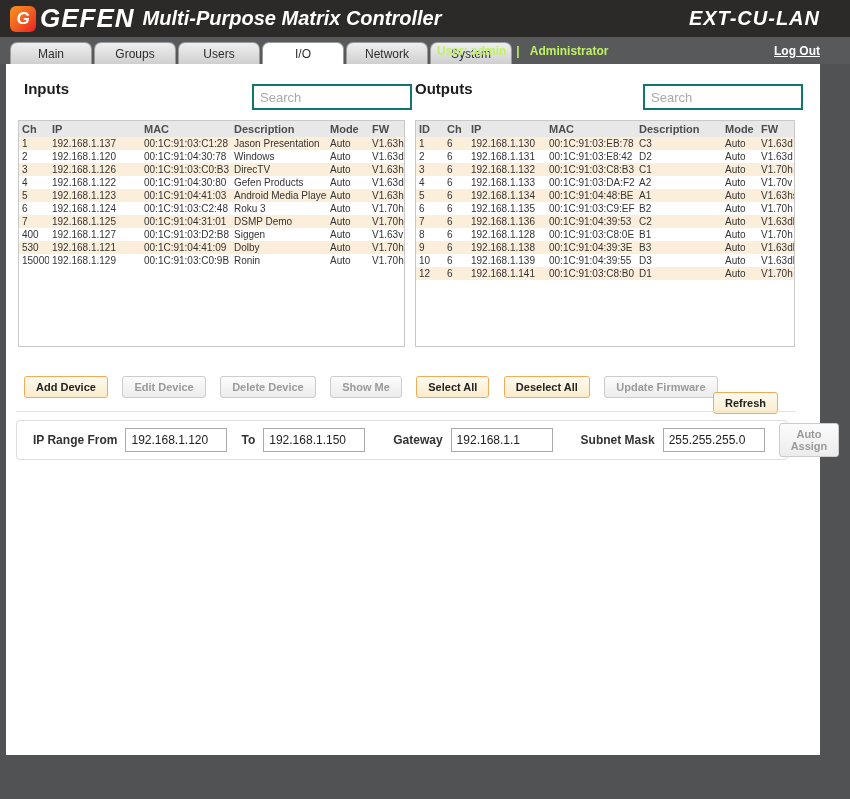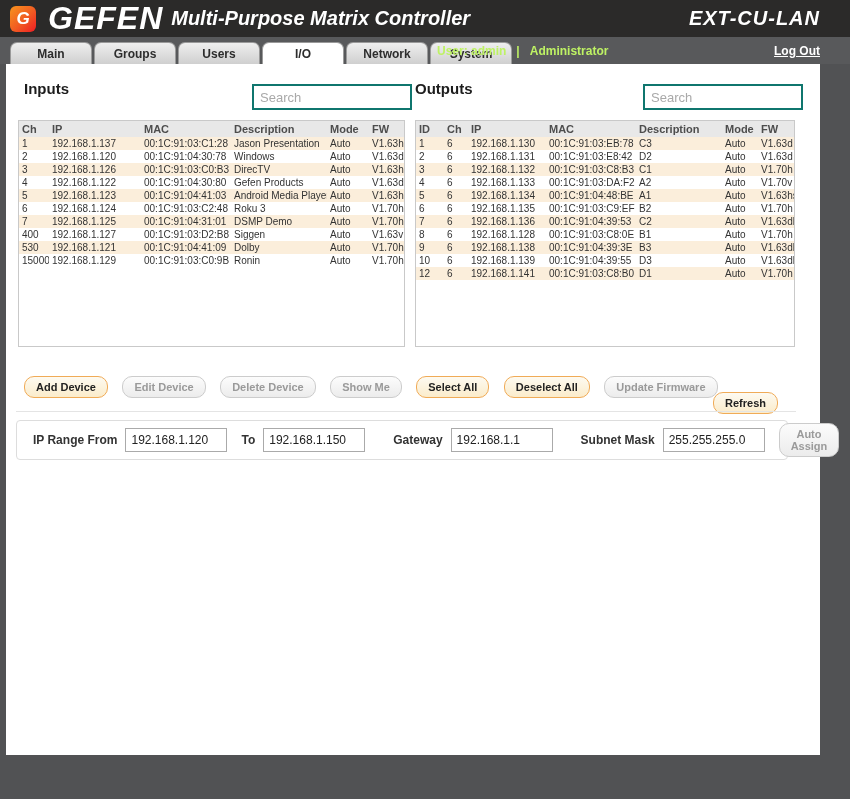--- a/index.html
+++ b/index.html
@@ -6,28 +6,28 @@
   .page{position:relative;width:850px;height:799px;background:#515254;overflow:hidden;
         font-family:"Liberation Sans",sans-serif;-webkit-font-smoothing:antialiased;}
 
   
   .topbar{position:absolute;left:0;top:0;width:850px;height:37px;background:#2b2a29;
           display:flex;align-items:center;}
   .logo{width:26px;height:26px;margin-left:10px;border-radius:6px;
         background:linear-gradient(135deg,#f7941e 0%,#f15a22 55%,#ed1c24 100%);
         display:flex;align-items:center;justify-content:center;
         color:#fff;font-weight:bold;font-size:17px;font-style:italic;flex:0 0 auto;}
-  .brand{color:#fff;font-size:32px;font-weight:bold;font-style:italic;letter-spacing:1px;margin-left:12px;}
+  .brand{color:#fff;font-size:26px;font-weight:bold;font-style:italic;letter-spacing:1px;margin-left:4px;}
   .app-title{color:#ffffff;font-size:20px;font-weight:bold;font-style:italic;margin-left:8px;}
   .product{color:#fff;font-size:20px;font-weight:bold;font-style:italic;margin-left:auto;margin-right:30px;letter-spacing:1px;text-align:right;}
 
   
   .tabbar{position:absolute;left:0;top:37px;width:850px;height:27px;background:#58595b;}
   .tabs{position:absolute;left:10px;bottom:0;display:flex;gap:2px;}
-  .tab{min-width:48px;padding:4px 16px 3px 16px;text-align:center;font-size:12px;font-weight:bold;color:#2d2d2d;
+  .tab{min-width:48px;padding:4px 16px 3px 16px;text-align:center;font-size:12px;font-weight:normal;color:#2d2d2d;
        background:linear-gradient(#efefef,#cfcfcf);border-radius:7px 7px 0 0;cursor:pointer;
        border:1px solid #9a9a9a;border-bottom:none;}
   .tab.active{background:#fff;}
   .userinfo{position:absolute;left:437px;top:7px;color:#bef264;font-size:12px;font-weight:bold;}
   .userinfo .sep{margin:0 10px;}
   .logout{position:absolute;right:30px;top:7px;color:#fff;font-size:12px;font-weight:bold;
           text-decoration:underline;cursor:pointer;}
 
   
   .panel{position:absolute;left:6px;top:64px;width:814px;height:691px;background:#fff;}
@@ -48,21 +48,21 @@
   th{background:#e8e8e8;text-align:left;font-weight:bold;color:#4d4d4d;
      font-size:11px;padding:2px 3px;white-space:nowrap;overflow:hidden;cursor:pointer;}
   td{font-size:10px;color:#333;padding:1px 3px;white-space:nowrap;overflow:hidden;}
   tbody tr:nth-child(odd){background:#fbeedb;}
   .ip-link{color:#333;cursor:pointer;}
 
   
   .toolbar{position:absolute;left:18px;top:312px;white-space:nowrap;}
   .btn{display:inline-block;margin-right:10px;padding:4px 11px;font-size:11px;font-weight:bold;
        color:#222;background:linear-gradient(#fdfaf1,#fbeccb);border:1px solid #f0ab57;
-       border-radius:10px;cursor:pointer;font-family:"Liberation Sans",sans-serif;}
+       border-radius:3px;cursor:pointer;font-family:"Liberation Sans",sans-serif;}
   .btn.disabled{color:#9a9a9a;background:linear-gradient(#fcfcfc,#ececec);border:1px solid #cccccc;cursor:default;}
   .refresh{position:absolute;right:26px;top:312px;margin:16px;}
 
   .divider{position:absolute;left:10px;top:347px;width:780px;height:1px;background:#e4e4e4;}
 
   
   .ip-panel{position:absolute;left:10px;top:356px;width:772px;height:40px;border:1px solid #ddd;
             border-radius:4px;display:flex;align-items:center;padding-left:16px;box-sizing:border-box;}
   .ip-label{font-size:12px;font-weight:bold;color:#333;margin-right:8px;white-space:nowrap;}
   .ip-input{width:90px;height:20px;border:1px solid #aaa;font-size:12px;color:#222;padding:1px 5px;

